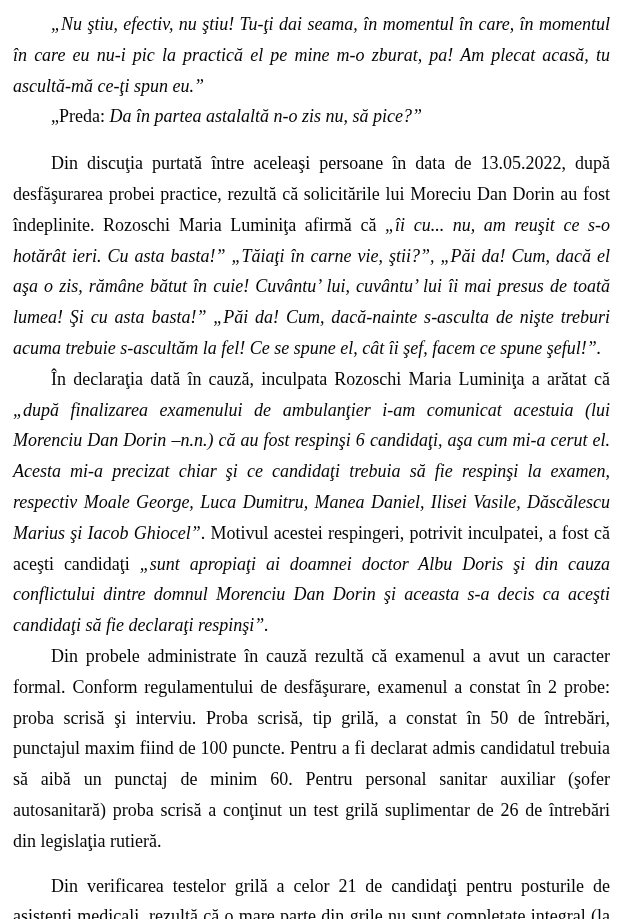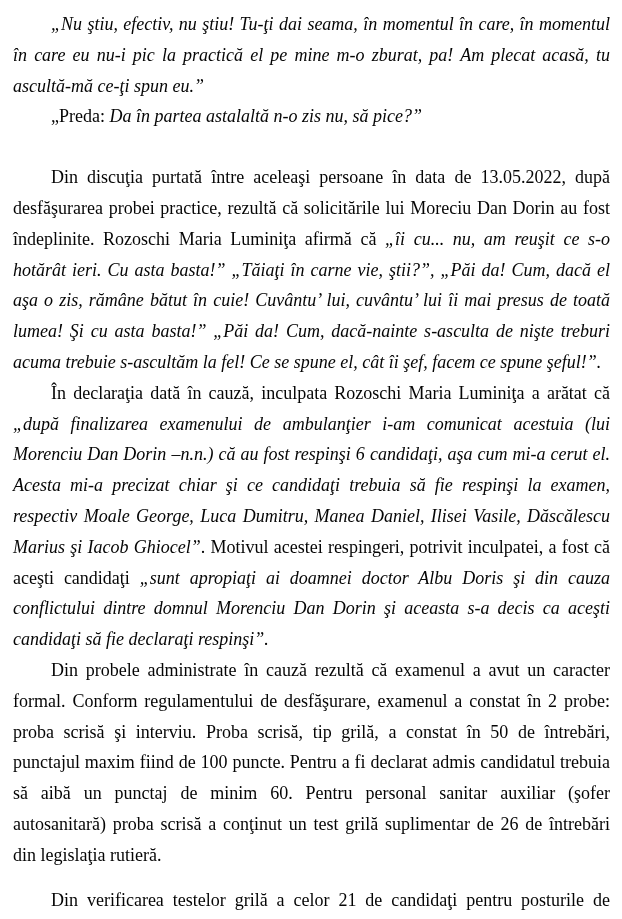--- a/index.html
+++ b/index.html
@@ -29,21 +29,21 @@
     text-indent: 38px;
     color: #050505;
   }
   .para .it {
     font-style: italic;
   }
   .para .rm {
     font-style: normal;
   }
   .gap-after {
-    margin-bottom: 30px;
+    margin-bottom: 16px;
   }
   .gap-before {
     margin-top: 14px;
   }
   .justify-last {
     text-align-last: justify;
   }
 </style>
 </head>
 <body>

